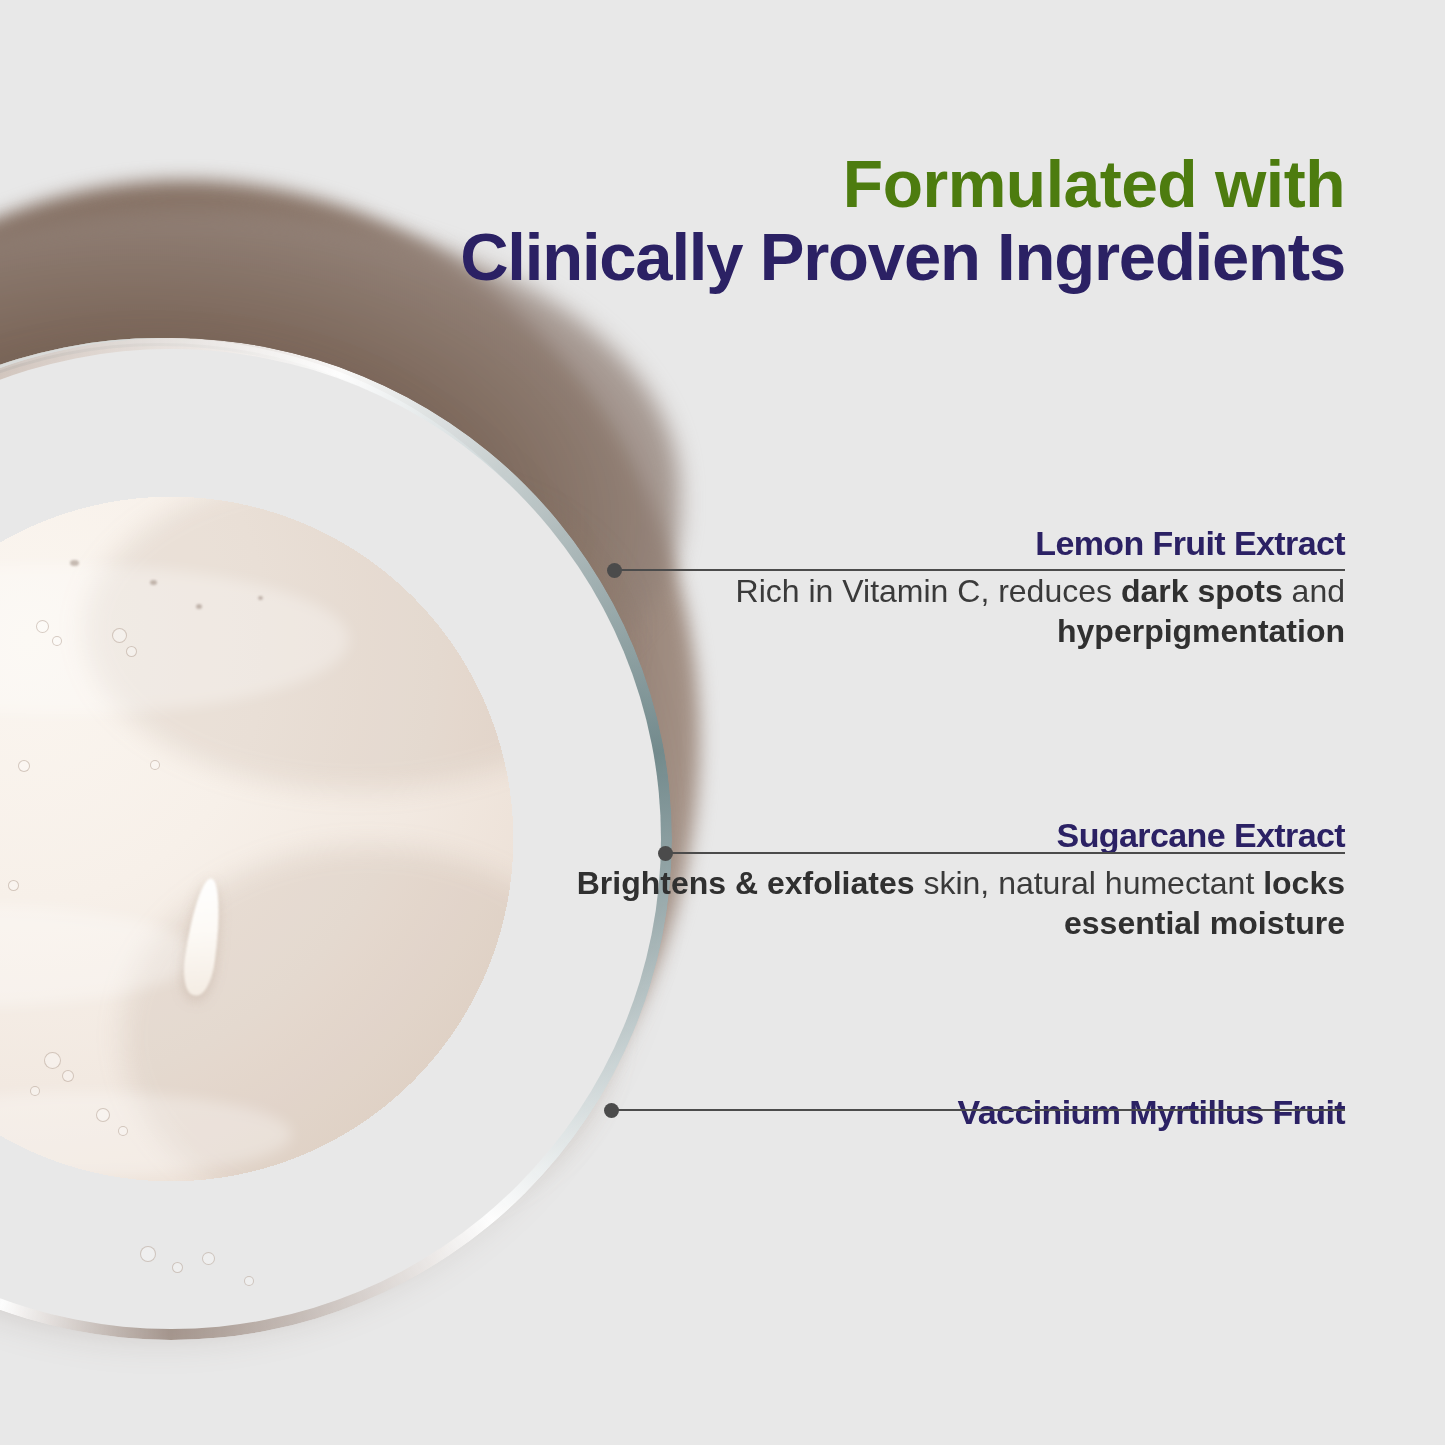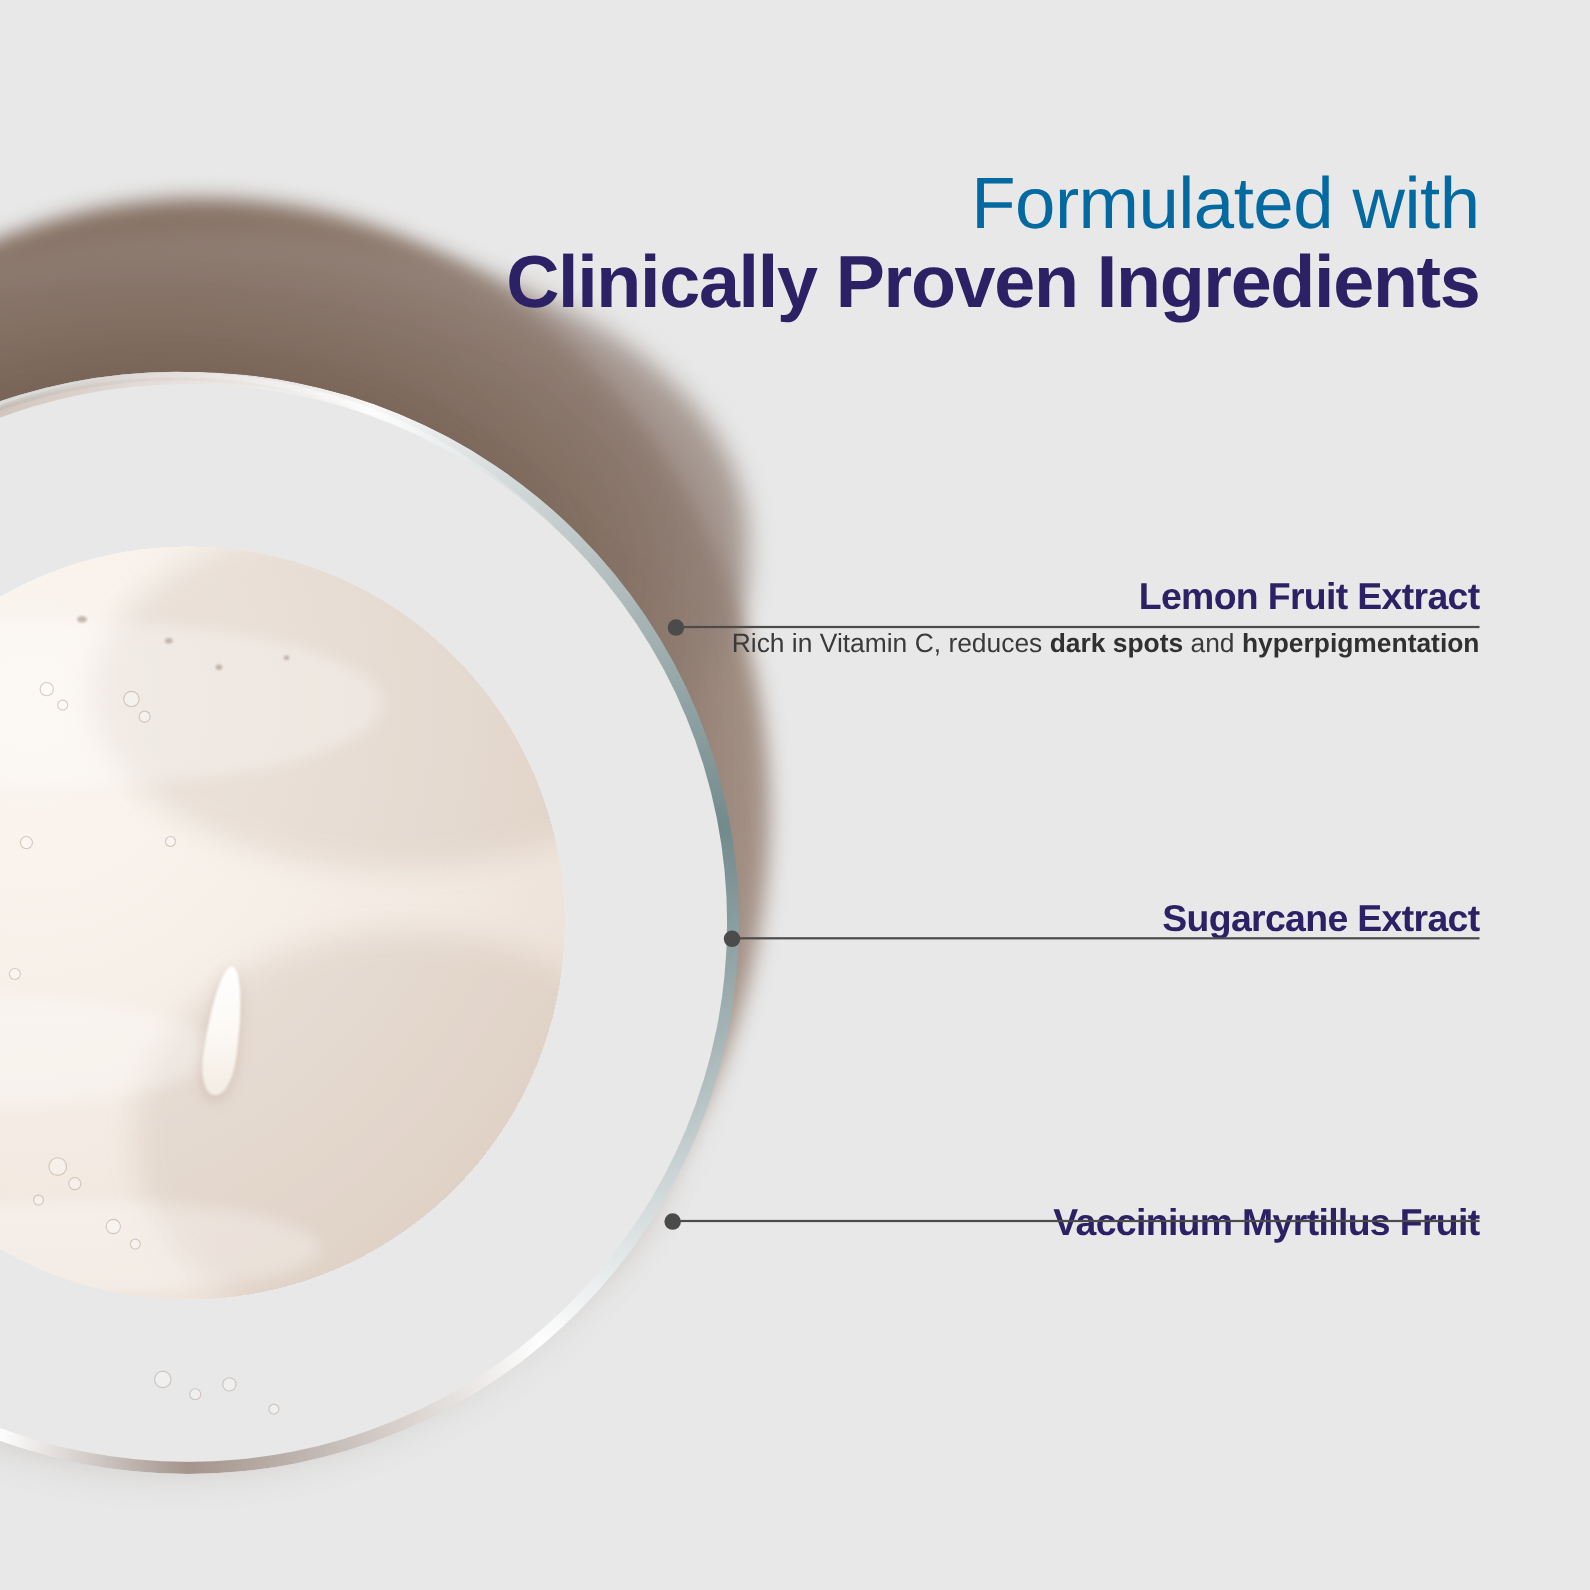--- a/index.html
+++ b/index.html
@@ -155,22 +155,22 @@
   
   .headline {
     position: absolute;
     right: 100px;
     top: 148px;
     width: 900px;
     text-align: right;
   }
   .headline .line1 {
     font-size: 66px;
-    font-weight: 400;
-    color: #0369a1;
+    font-weight: 700;
+    color: #4d7c0f;
     letter-spacing: -0.5px;
     line-height: 1.12;
     white-space: nowrap;
   }
   .headline .line2 {
     font-size: 67px;
     font-weight: 700;
     color: #2b2164;
     letter-spacing: -1.2px;
     line-height: 1.1;
@@ -187,21 +187,21 @@
   }
   .callout .title {
     font-size: 34px;
     font-weight: 700;
     color: #2b2164;
     letter-spacing: -0.6px;
     line-height: 1.12;
     white-space: nowrap;
   }
   .callout .desc {
-    font-size: 24px;
+    font-size: 32px;
     font-weight: 400;
     color: #3a3a3a;
     line-height: 1.26;
     margin-top: 9px;
   }
   .callout .desc b { font-weight: 700; color: #303030; }
 
   
   .connector {
     position: absolute;
@@ -276,20 +276,21 @@
     <div class="title">Lemon Fruit Extract</div>
     <div class="desc"><span>Rich in Vitamin C, reduces </span><b>dark spots</b><span> and </span><b>hyperpigmentation</b></div>
   </div>
   <div class="connector" style="left:607px;top:562px;width:738px;">
     <div class="dot"></div>
     <div class="rule"></div>
   </div>
 
   <div class="callout" style="top:816px;">
     <div class="title">Sugarcane Extract</div>
+    <div class="desc"><b>Brightens &amp; exfoliates</b><span> skin, natural humectant </span><b>locks essential moisture</b></div>
   </div>
   <div class="connector" style="left:658px;top:845px;width:687px;">
     <div class="dot"></div>
     <div class="rule"></div>
   </div>
 
   <div class="callout" style="top:1057px;margin-top:36px;">
     <div class="title">Vaccinium Myrtillus Fruit</div>
   </div>
   <div class="connector" style="left:604px;top:1102px;width:741px;">

